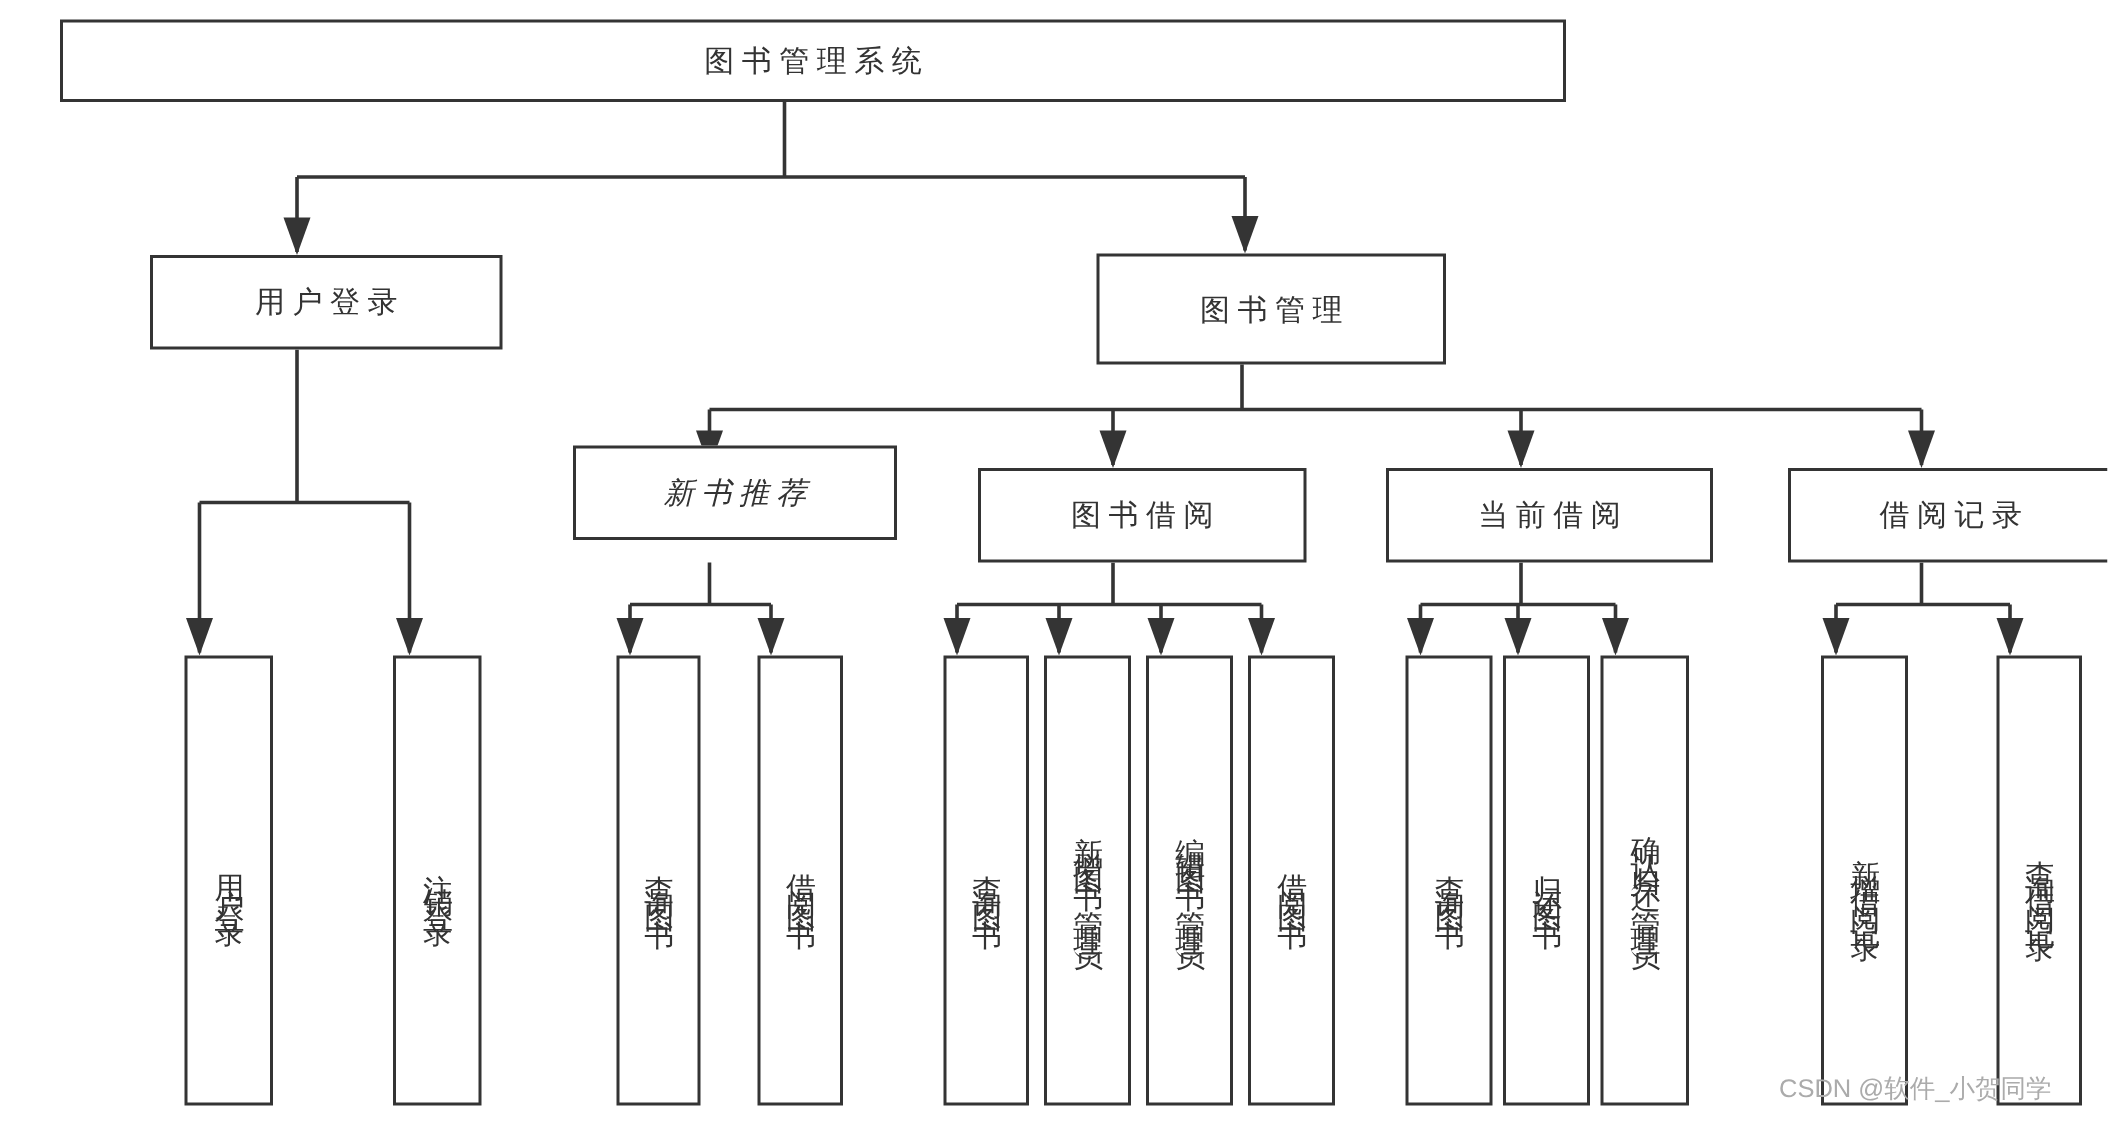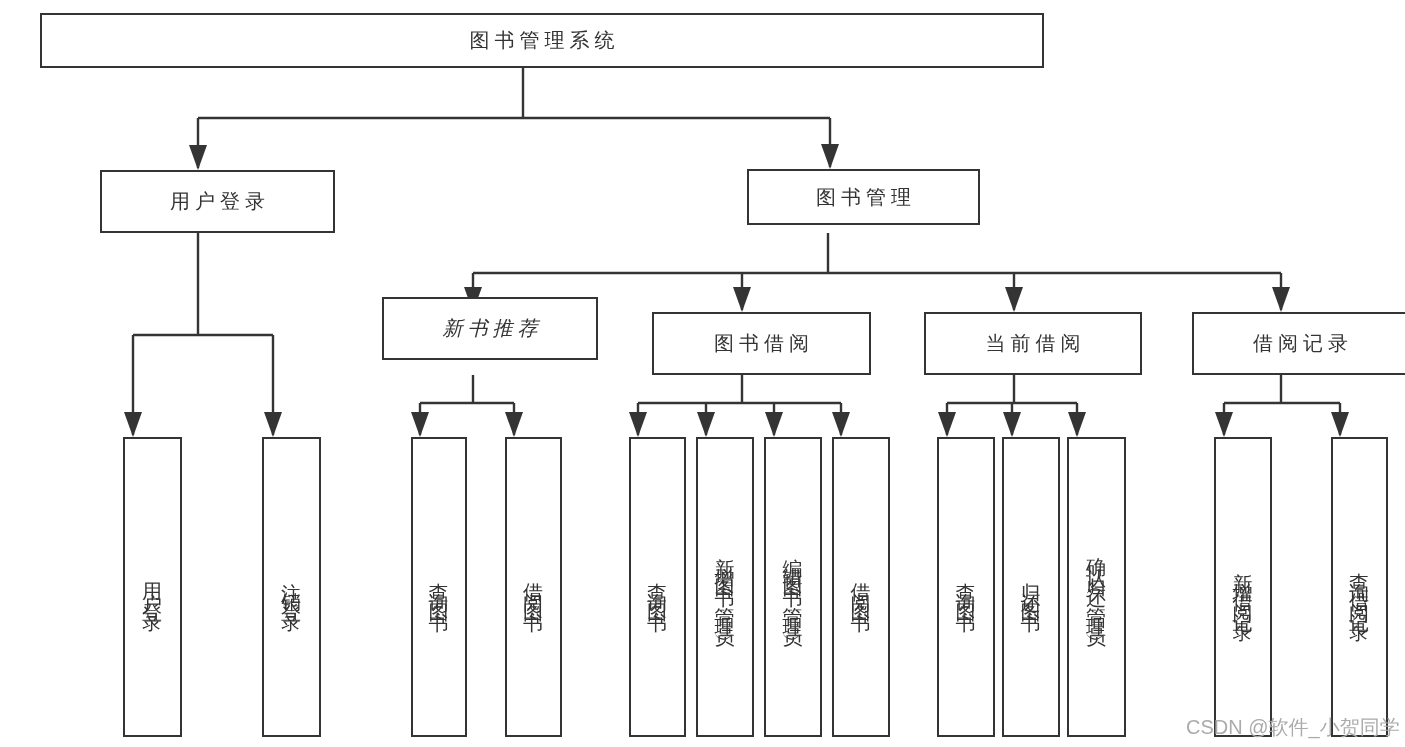--- a/index.html
+++ b/index.html
@@ -24,42 +24,42 @@
   .vnode .vtext{
     writing-mode:vertical-lr;
     text-orientation:mixed;
     font-size:20px;
     letter-spacing:10px;
     line-height:1;
     white-space:nowrap;
   }
   #n-root{left:21px;top:13px;width:1004px;height:55px;}
   #n-l2a{left:81px;top:170px;width:235px;height:63px;}
-  #n-l2b{left:728px;top:169px;width:233px;height:56px;}
+  #n-l2b{left:712px;top:169px;width:233px;height:74px;}
   #n-l3a{left:363px;top:297px;width:216px;height:63px;font-style:italic;}
   #n-l3b{left:633px;top:312px;width:219px;height:63px;}
   #n-l3c{left:905px;top:312px;width:218px;height:63px;}
   #n-l3d{left:1173px;top:312px;width:217px;height:63px;}
   #n-v1{left:104px;width:59px;}
   #n-v2{left:243px;width:59px;}
   #n-v3{left:392px;width:56px;}
   #n-v4{left:486px;width:57px;}
   #n-v5{left:610px;width:57px;}
   #n-v6{left:677px;width:58px;}
   #n-v7{left:745px;width:58px;}
   #n-v8{left:813px;width:58px;}
   #n-v9{left:918px;width:58px;}
   #n-v10{left:983px;width:58px;}
   #n-v11{left:1048px;width:59px;}
   #n-v12{left:1195px;width:58px;}
   #n-v13{left:1312px;width:57px;}
   .watermark{
     position:absolute;
     left:1186px;top:714px;
-    font-size:20px;
+    font-size:17px;
     color:#ababab;
     white-space:nowrap;
     z-index:5;
   }
   .edge{stroke:#343434;stroke-width:2.4;fill:none;}
   .arrow{fill:#343434;stroke:none;}
 </style>
 </head>
 <body>
 

